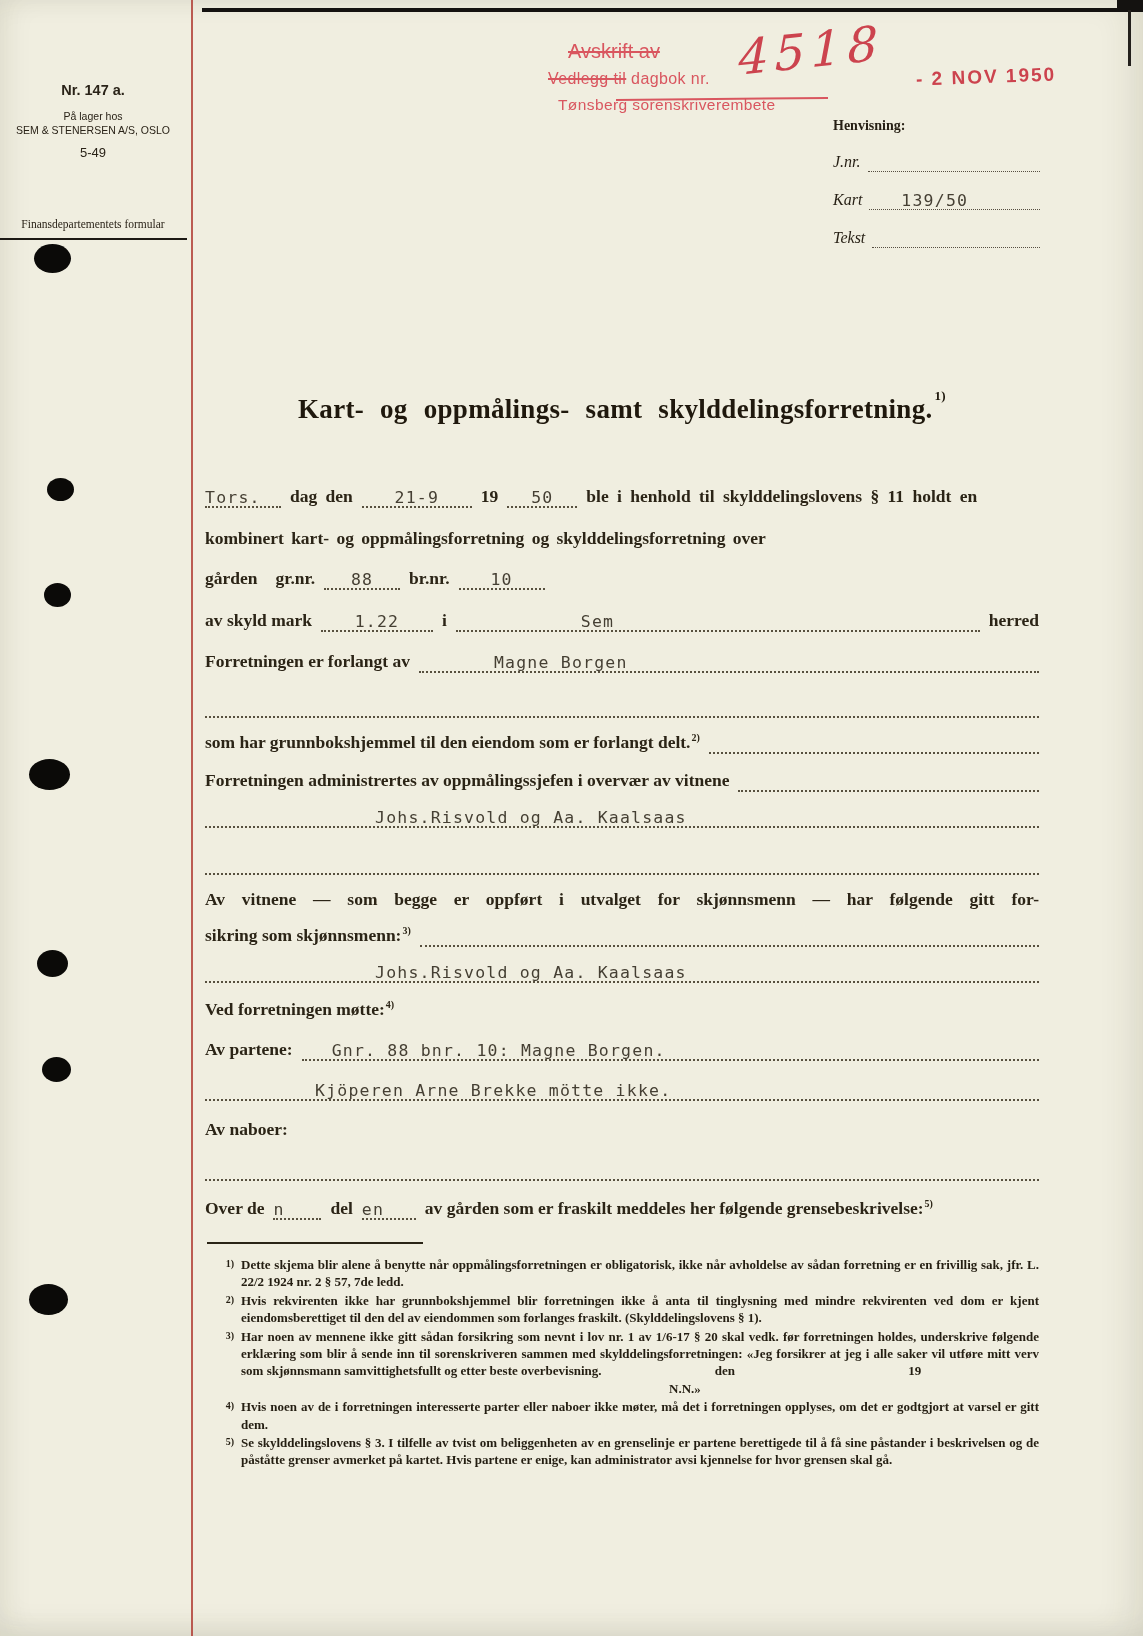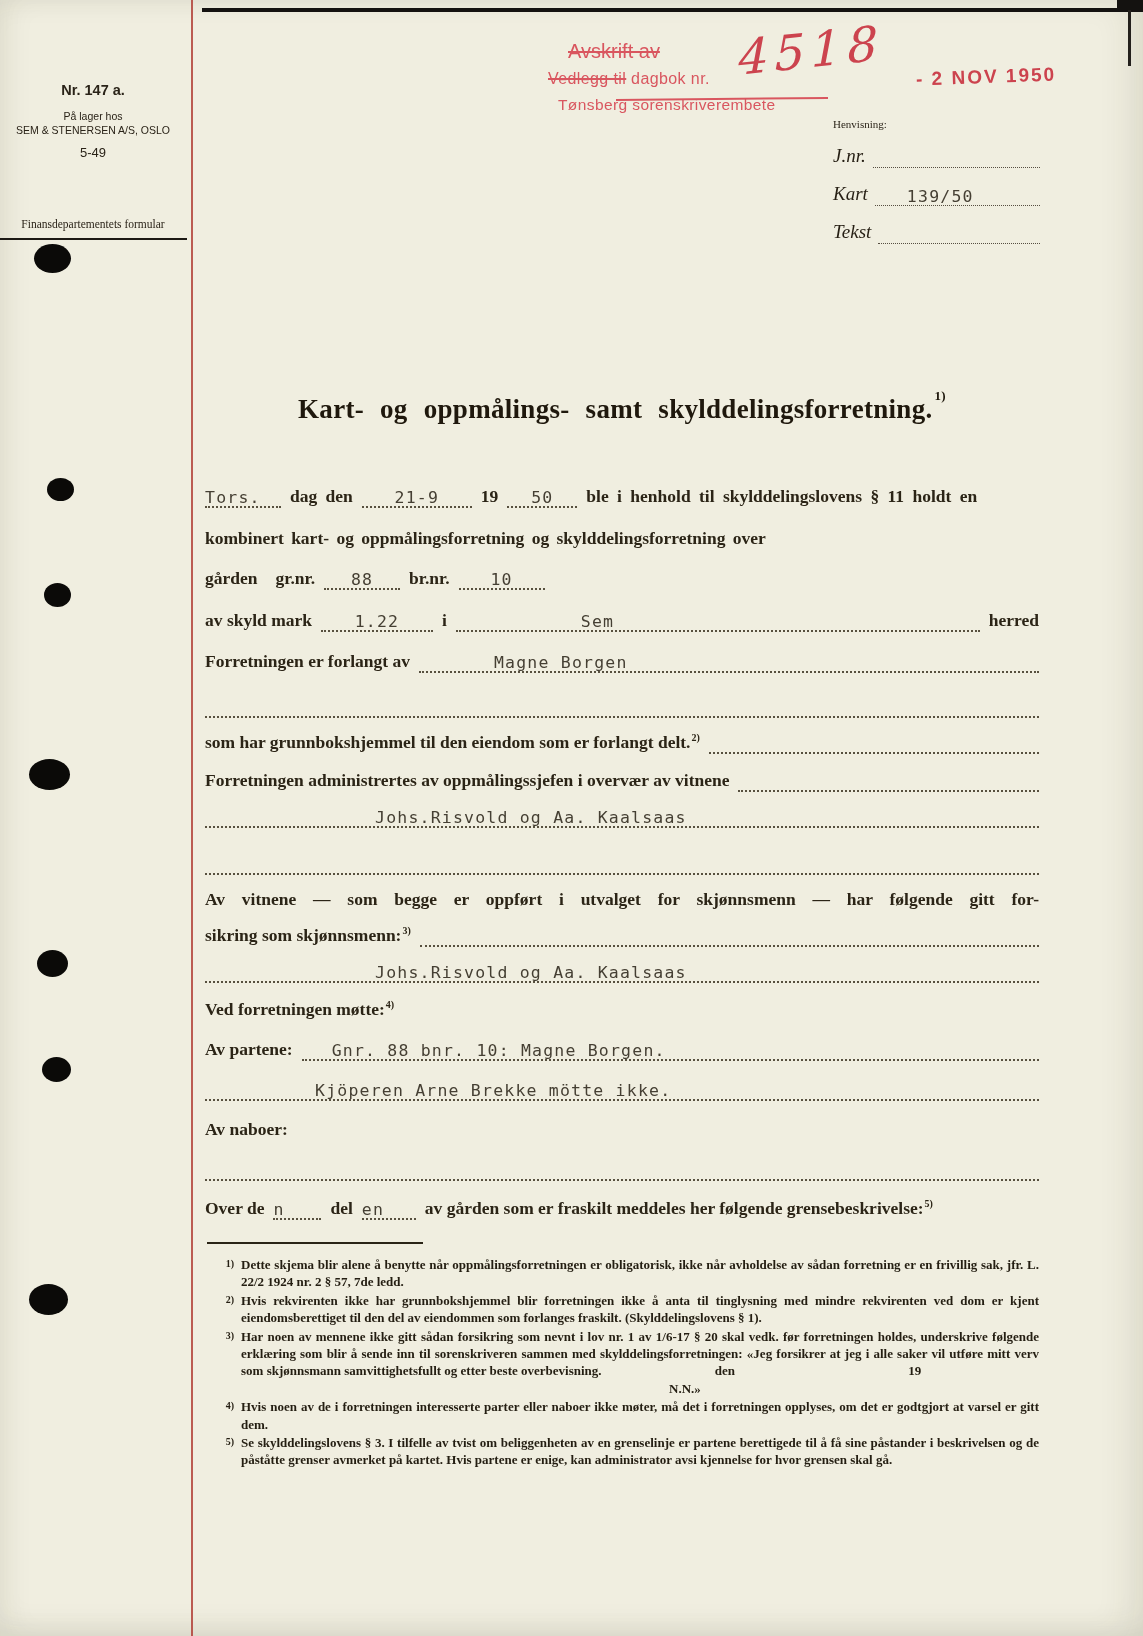--- a/index.html
+++ b/index.html
@@ -46,23 +46,23 @@
     font-size:48px; letter-spacing:6px; transform:rotate(-6deg) skewX(-6deg);
   }
   .date-stamp {
     position:absolute; left:916px; top:66px; color:#cc434e;
     font-family:"Liberation Sans", sans-serif; font-weight:bold;
     font-size:19px; letter-spacing:2px; transform:rotate(-2deg); white-space:nowrap;
   }
 
   
   .ref { position:absolute; left:833px; top:118px; width:207px; }
-  .ref-heading { font-weight:normal; font-size:11px; }
+  .ref-heading { font-weight:bold; font-size:14px; }
   .ref-row { display:flex; align-items:flex-end; height:38px; }
-  .ref-label { font-style:italic; font-size:19px; margin-right:7px; padding-bottom:1px; }
+  .ref-label { font-style:italic; font-size:16px; margin-right:7px; padding-bottom:1px; }
   .ref-fill { flex:1; border-bottom:1.6px dotted #564e41; display:flex; align-items:flex-end; }
   .ref-fill .typed { padding-left:32px; }
 
   
   .title { position:absolute; left:205px; top:388px; width:834px; text-align:center;
     font-size:27px; font-weight:bold; color:#1f180d; word-spacing:9px; letter-spacing:.3px; }
   .title sup { font-size:13px; vertical-align:18px; margin-left:2px; word-spacing:0; }
 
   
   .fbody { position:absolute; left:205px; top:470px; width:834px; font-size:17.5px; font-weight:bold; color:#2b2416; }

